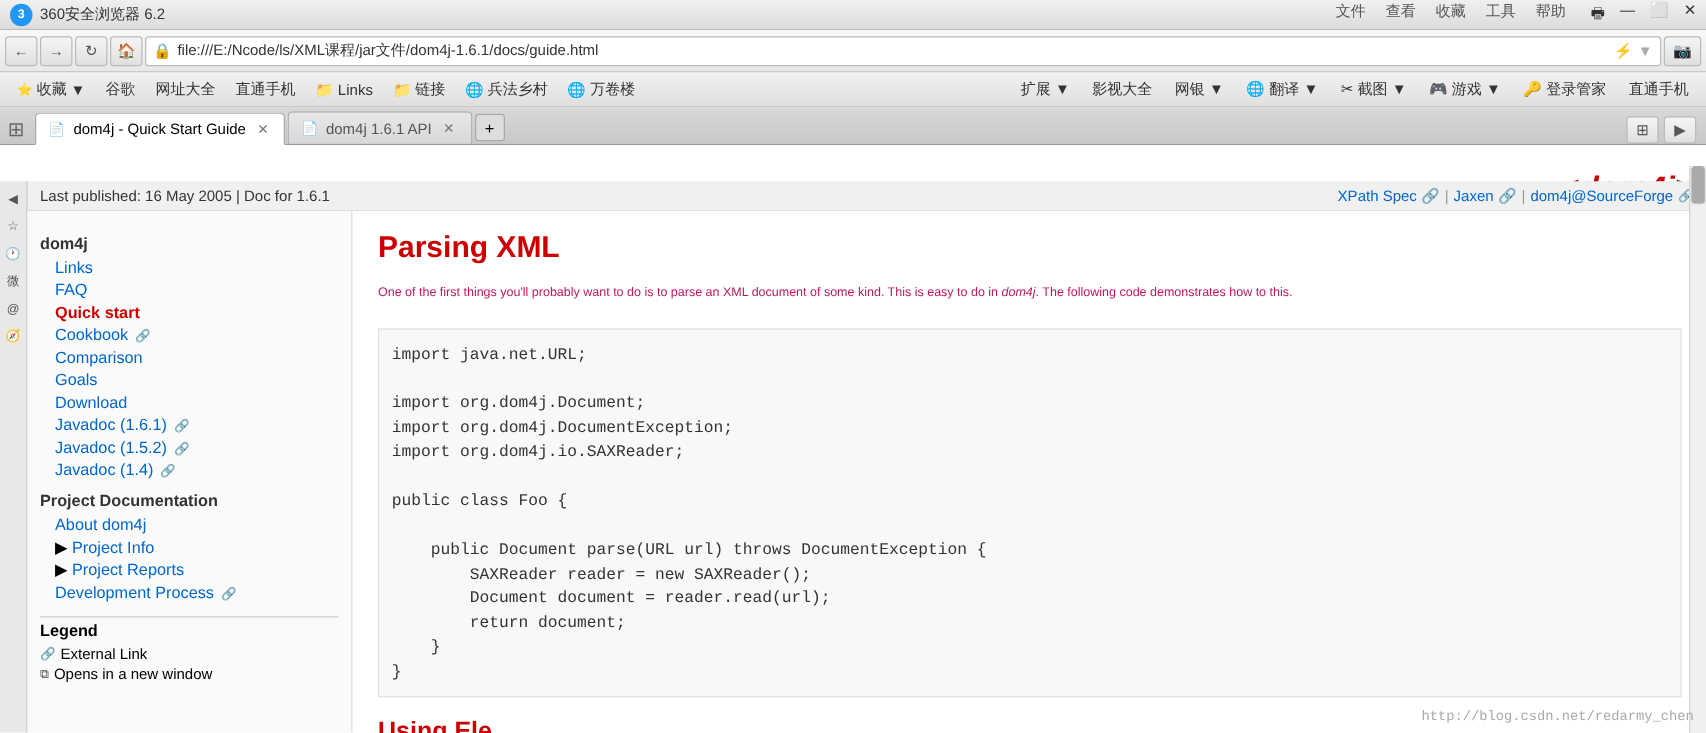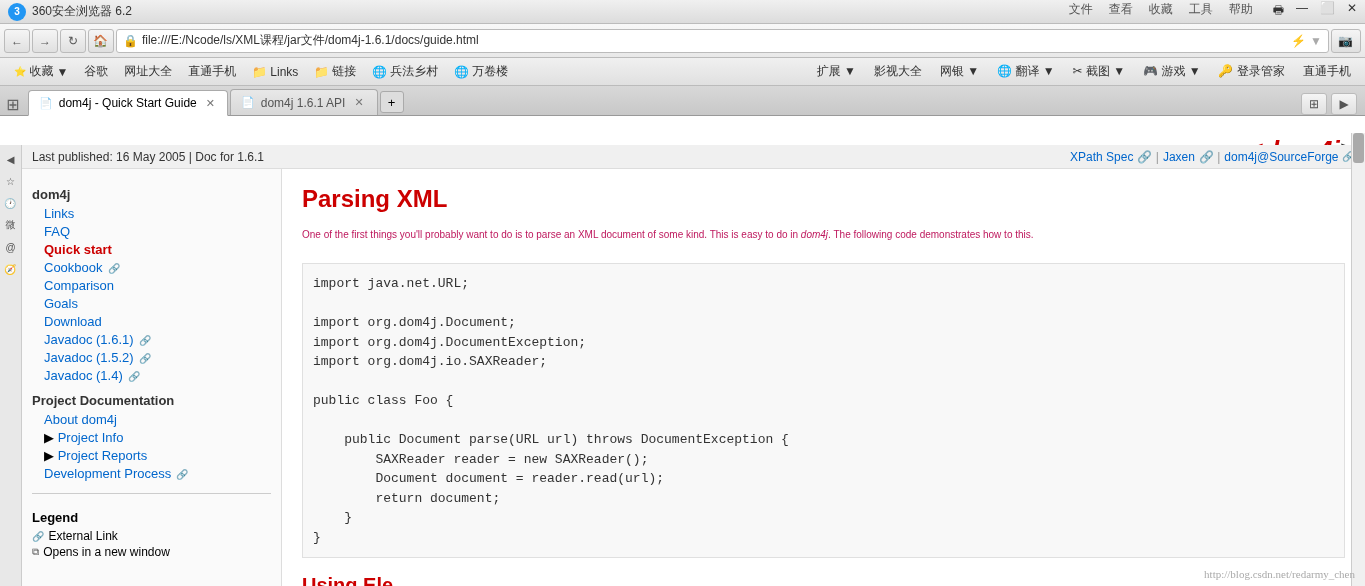--- a/index.html
+++ b/index.html
@@ -169,21 +169,21 @@
       background: #fafafa;
     }
     .left-nav ul { list-style: none; padding-left: 12px; }
     .left-nav li { margin: 3px 0; }
     .left-nav a { color: #0066cc; text-decoration: none; font-size: 13px; }
     .left-nav a.active { color: #cc0000; font-weight: bold; }
     .nav-section-title { font-weight: bold; color: #333; margin-top: 8px; margin-bottom: 4px; font-size: 13px; }
     .nav-ext-icon { font-size: 10px; color: #666; margin-left: 2px; }
 
     
-    .legend-section { margin-top: 12px; border-top: 1px solid #ccc; padding-top: 16px; }
+    .legend-section { margin-top: 12px; border-top: 1px solid #ccc; padding-top: 3px; }
     .legend-title { font-weight: bold; font-size: 13px; margin-bottom: 4px; }
     .legend-item { display: flex; align-items: center; gap: 4px; font-size: 12px; margin: 2px 0; }
     .legend-icon { font-size: 10px; color: #555; }
 
     
     .main-content {
       flex: 1;
       padding: 16px 20px;
       overflow-y: auto;
       background: white;
@@ -234,21 +234,21 @@
     }
     .dom4j-logo span { color: #333; }
 
     
     .watermark {
       position: absolute;
       bottom: 6px;
       right: 10px;
       font-size: 11px;
       color: #aaa;
-      font-family: Liberation Serif, serif;
+      font-family: Liberation Mono, monospace;
       pointer-events: none;
       margin-top: 36px;
     }
 
     
     .scroll-indicator {
       position: absolute;
       right: 0; top: 133px;
       width: 14px;
       bottom: 0;

